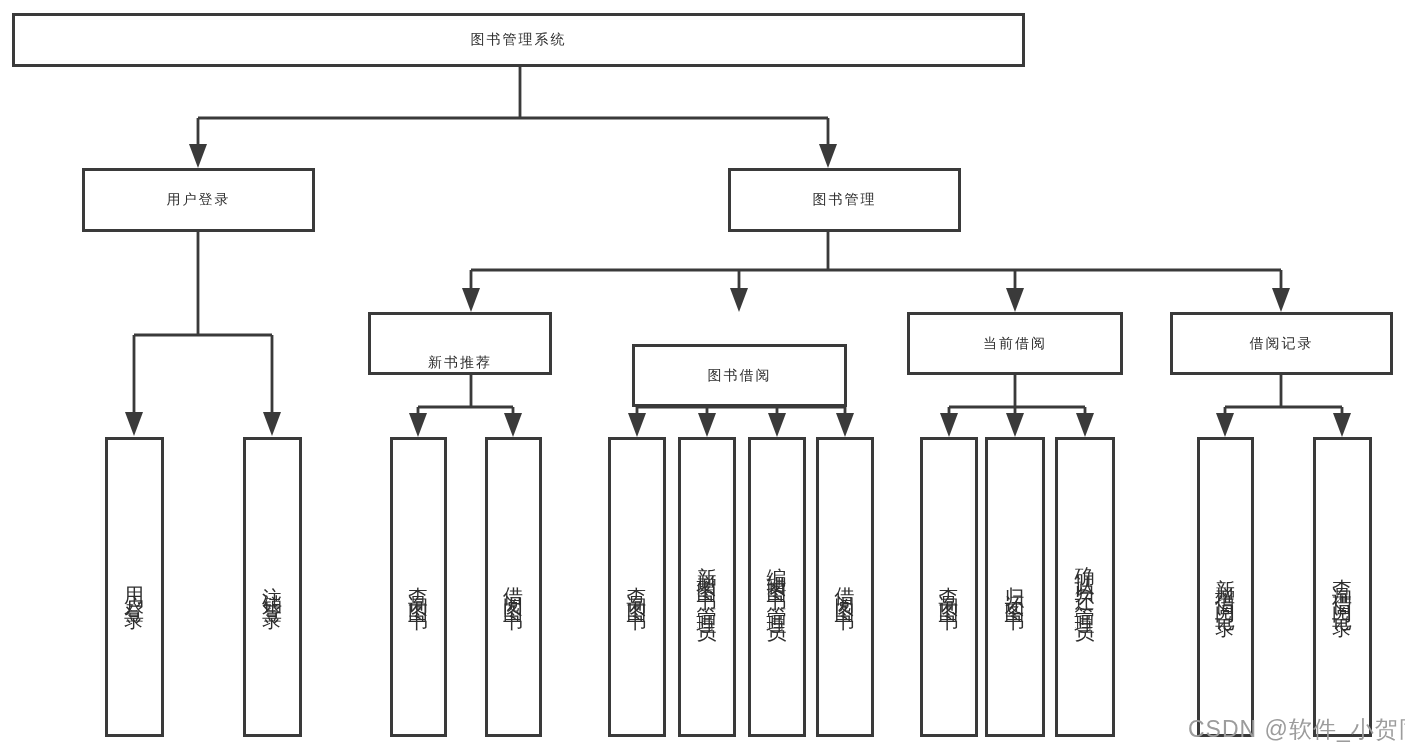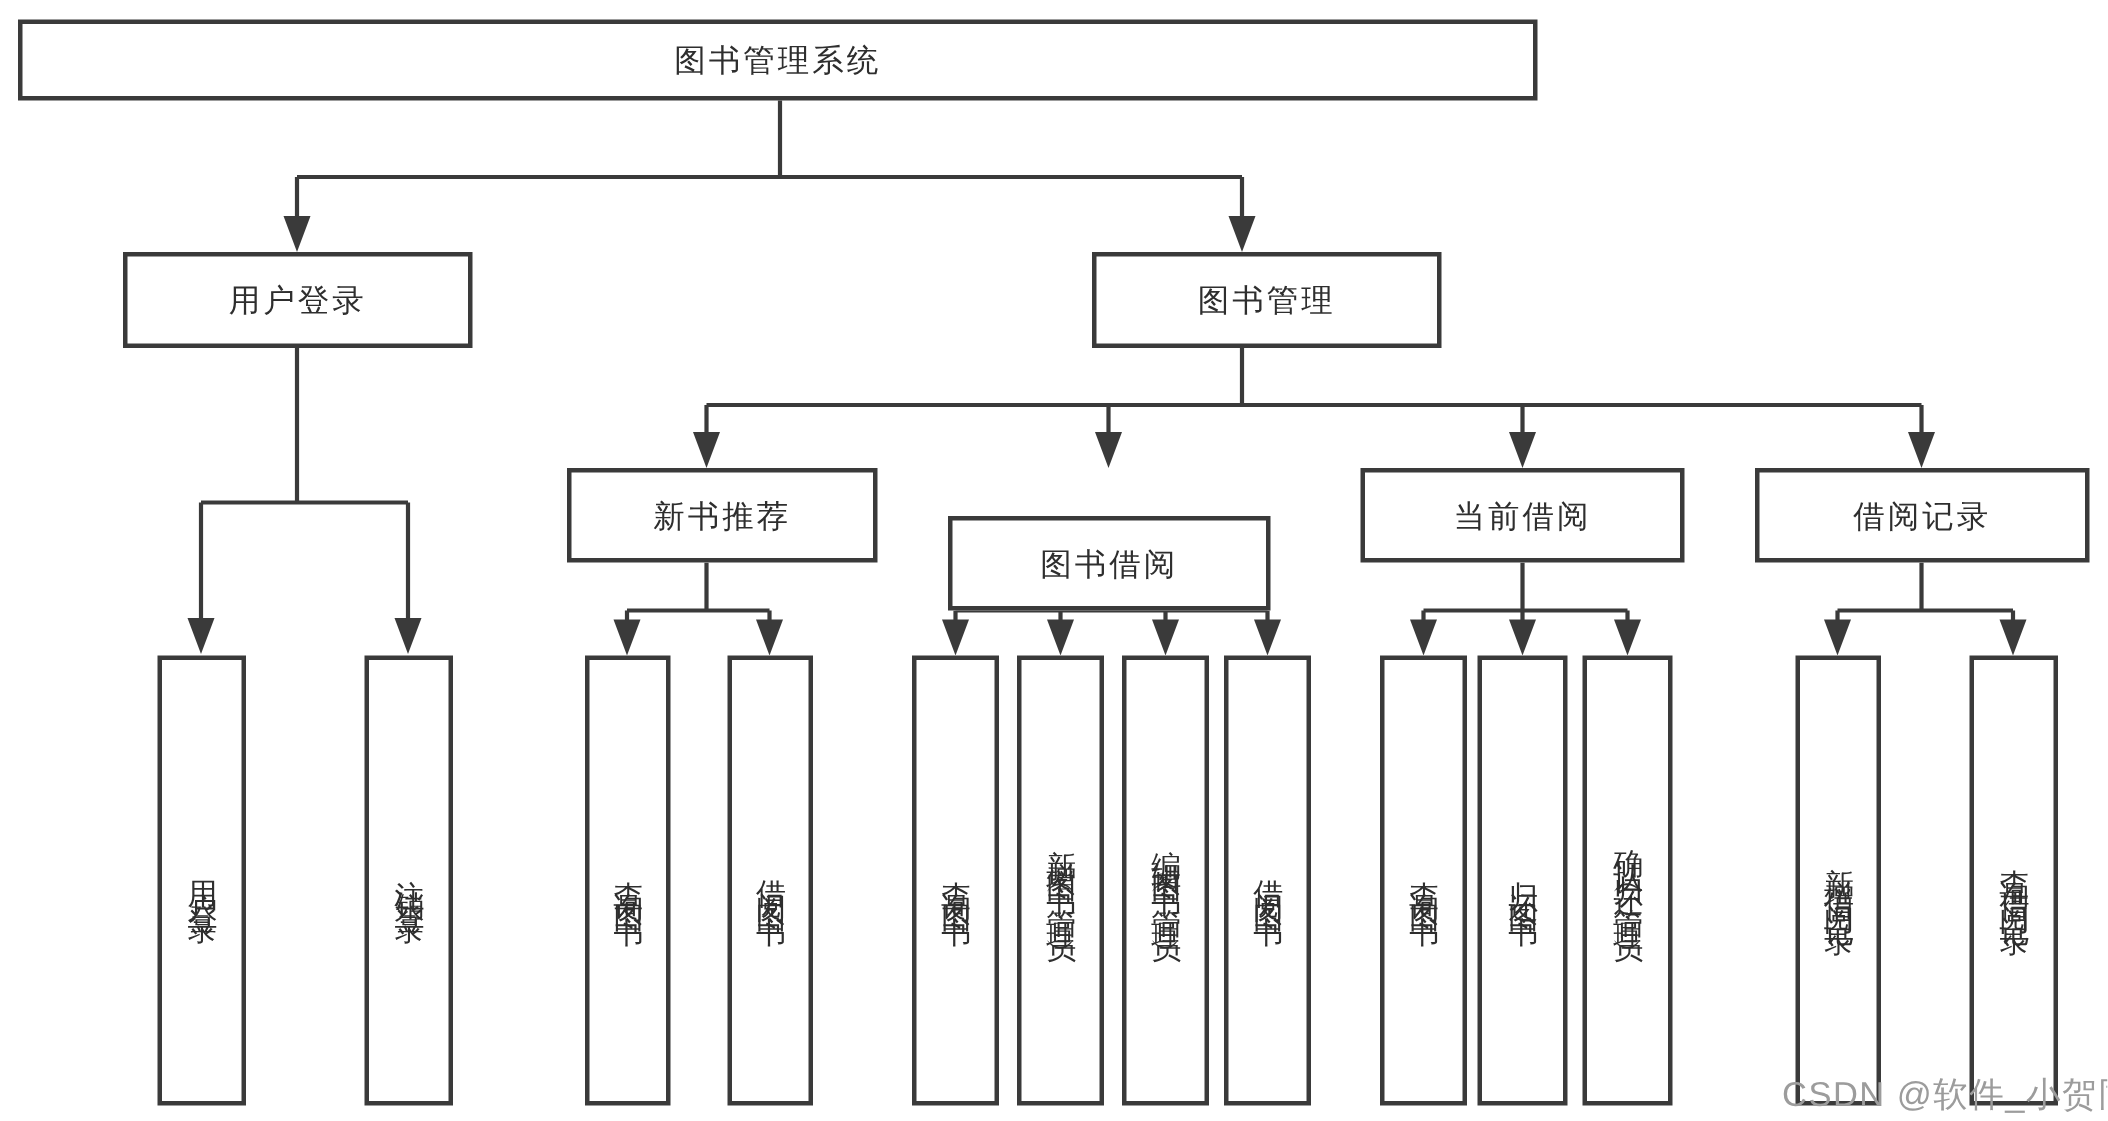--- a/index.html
+++ b/index.html
@@ -12,34 +12,34 @@
   }
   .connectors{position:absolute;left:0;top:0;width:1405px;height:747px;}
   .box{
     position:absolute;
     box-sizing:border-box;
     background:#ffffff;
     border:3px solid #3a3a3a;
     display:flex;align-items:center;justify-content:center;
     color:#2e2e2e;
   }
-  .h-label{font-size:21px;letter-spacing:2px;white-space:nowrap;}
+  .h-label{font-size:14px;letter-spacing:2px;white-space:nowrap;}
   .v-label{
     writing-mode:vertical-rl;
     text-orientation:mixed;
     font-size:20px;
     letter-spacing:8px;
     line-height:1;
     white-space:nowrap;
   }
   
   .n-root{left:12px;top:13px;width:1013px;height:54px;}
   .n-l2a{left:82px;top:168px;width:233px;height:64px;}
   .n-l2b{left:728px;top:168px;width:233px;height:64px;}
-  .n-l3a{left:378px;top:312px;width:207px;height:63px;}
+  .n-l3a{left:368px;top:312px;width:184px;height:63px;align-items:flex-end;}
   .n-l3b{left:632px;top:312px;width:215px;height:63px;margin-top:32px;}
   .n-l3c{left:907px;top:312px;width:216px;height:63px;text-align:center;}
   .n-l3d{left:1170px;top:312px;width:223px;height:63px;}
   .leaf{top:437px;height:300px;}
   .n-a1{left:105px;width:59px;}
   .n-a2{left:243px;width:59px;}
   .n-b1{left:390px;width:57px;}
   .n-b2{left:485px;width:57px;}
   .n-c1{left:608px;width:58px;}
   .n-c2{left:678px;width:58px;}

